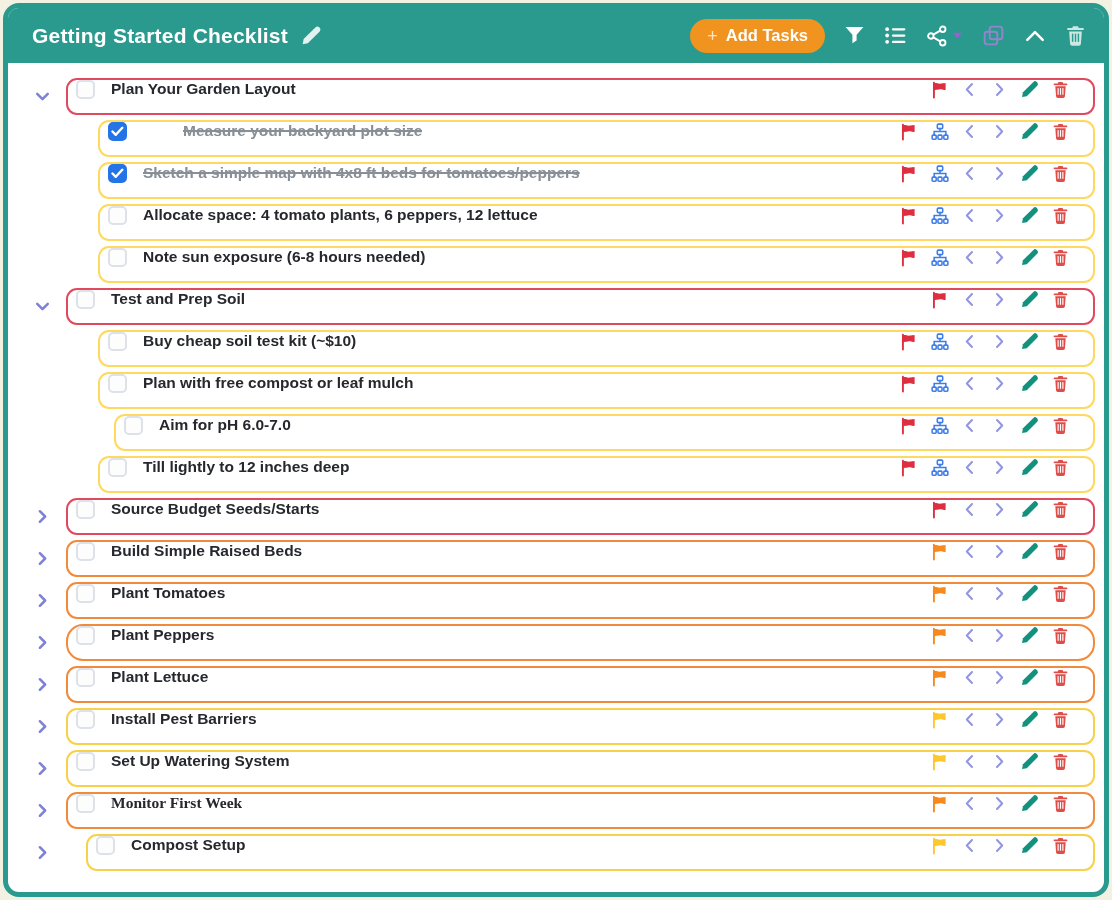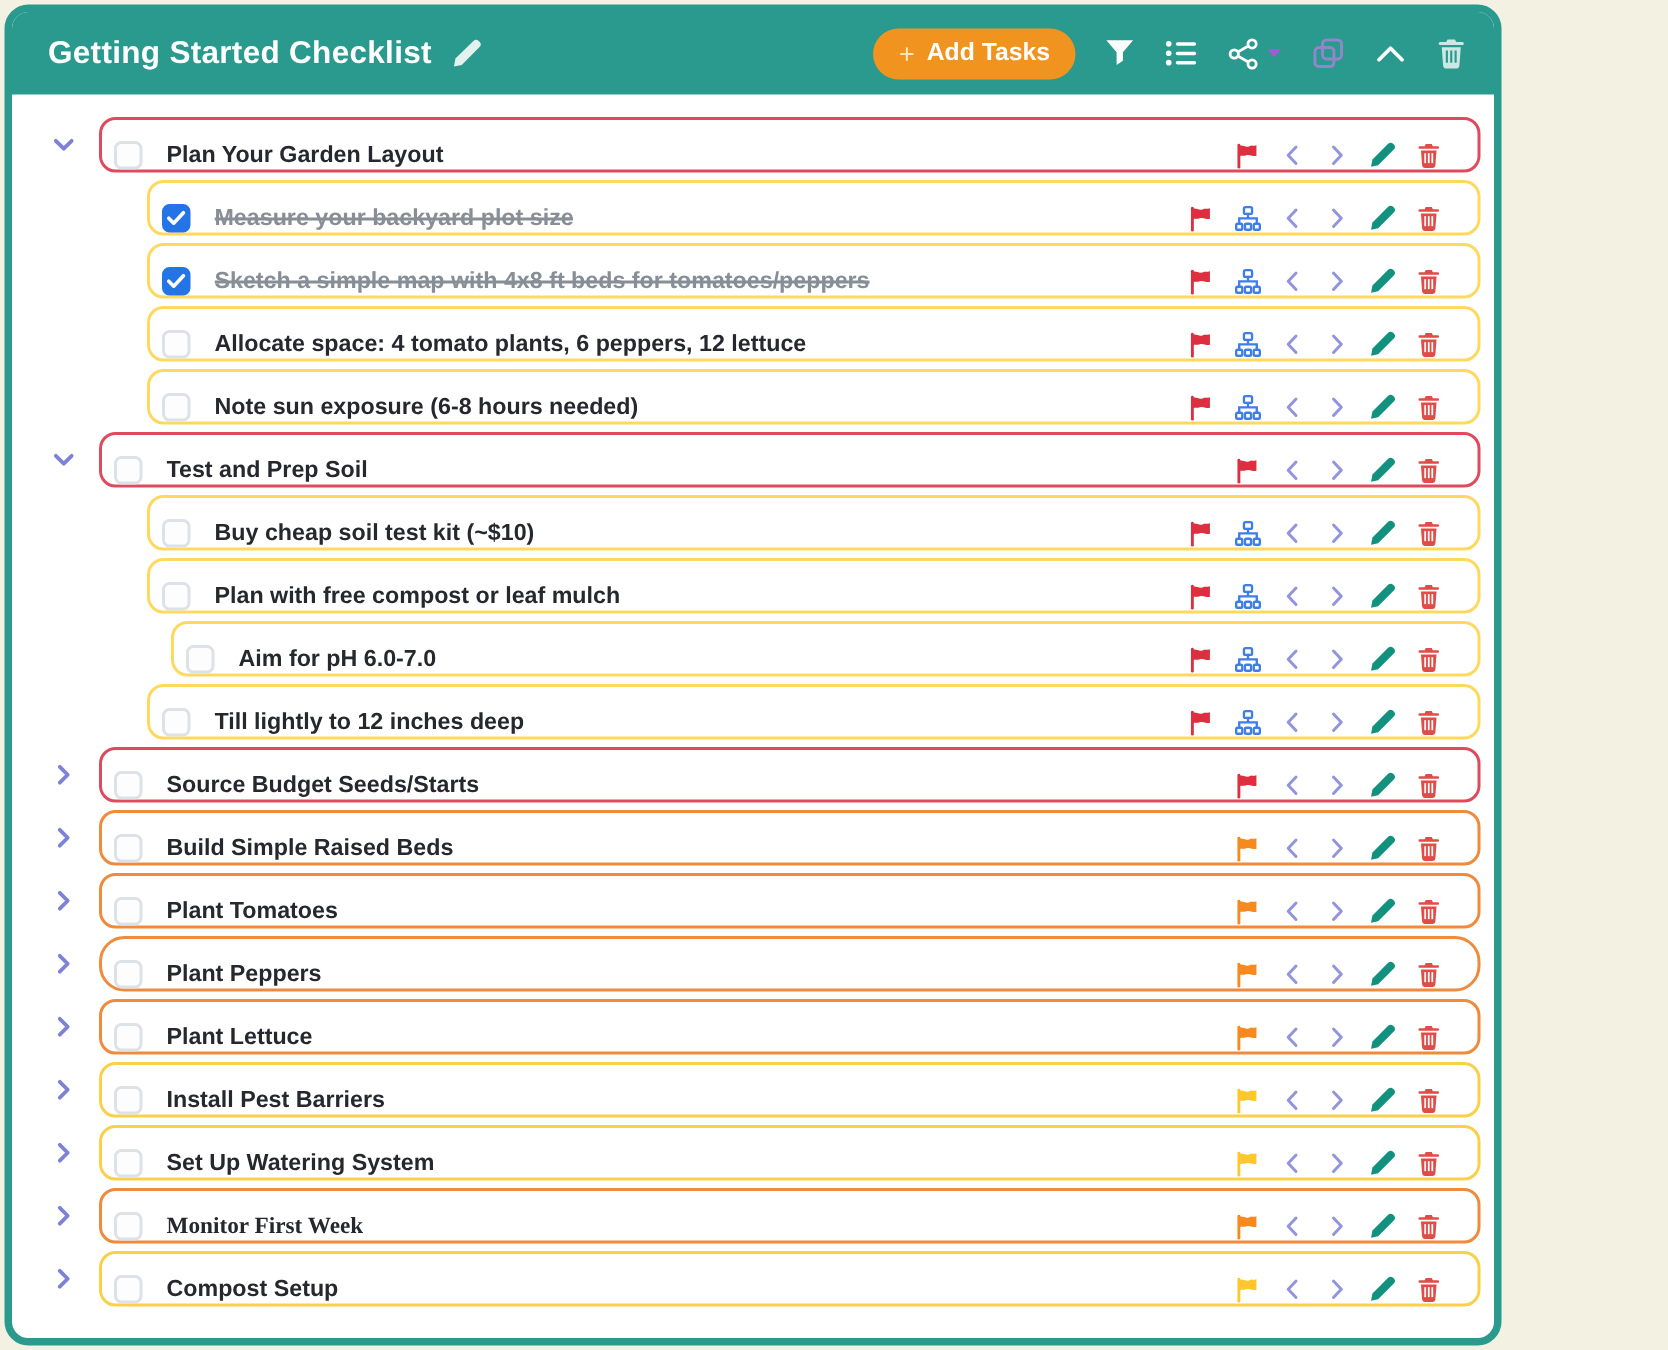--- a/index.html
+++ b/index.html
@@ -3,21 +3,21 @@
 <meta charset="utf-8">
 <style>
   html,body{margin:0;padding:0;}
   body{
     width:1112px;height:900px;position:relative;
     background:#f3f1e2;
     font-family:"Liberation Sans","DejaVu Sans",sans-serif;
     overflow:hidden;
   }
   .window{
-    position:absolute;left:3px;top:3px;width:998px;height:894px;
+    position:absolute;left:3px;top:3px;width:1106px;height:894px;
     box-sizing:border-box;border:5px solid #2a9a8e;border-radius:16px;
     background:#ffffff;overflow:hidden;
   }
   
   .topbar{
     background:#2a9a8e;height:55px;display:flex;align-items:center;
     justify-content:space-between;padding:0 18px 0 24px;
   }
   .title-wrap{display:flex;align-items:center;gap:12px;}
   .title-wrap h1{
@@ -40,21 +40,21 @@
   .expander{
     width:48px;flex:none;display:flex;align-items:center;justify-content:center;
     color:#7e82d6;cursor:pointer;
   }
   .expander svg{display:block;}
   .expander.right svg{transform:rotate(-90deg);}
   .row.level-1 .card{margin-left:32px;}
   .card{
     flex:1;height:37px;box-sizing:border-box;background:#ffffff;
     border:2px solid #be185d;border-radius:11px;
-    display:flex;align-items:flex-end;padding:0 24px 0 8px;min-width:0;
+    display:flex;align-items:flex-start;padding:0 24px 0 8px;min-width:0;
   }
   .cbx{
     width:19px;height:19px;flex:none;box-sizing:border-box;border-radius:5px;
     border:2px solid #dde1e8;background:#fdfdfe;margin-right:16px;
     display:flex;align-items:center;justify-content:center;cursor:pointer;
   }
   .cbx svg{display:none;}
   .cbx.checked{background:#2474e8;border-color:#2474e8;}
   .cbx.checked svg{display:block;}
   .label{
@@ -190,21 +190,21 @@
       </span>
     </div>
   </div>
 
   <div class="row level-1">
     <span class="expander" style="visibility: hidden;">
       <svg width="19" height="19" viewBox="0 0 18 18" fill="none" stroke="currentColor" stroke-width="2.4" stroke-linecap="round" stroke-linejoin="round">
         <path d="M4 6.5 9 11.5 14 6.5"></path>
       </svg>
     </span>
-    <div class="card" style="border-color: rgb(255, 217, 95);">
+    <div class="card" style="border-color: rgb(255, 217, 95); gap: 40px;">
       <span class="cbx checked">
         <svg width="13" height="11" viewBox="0 0 13 11" fill="none" stroke="#ffffff" stroke-width="2.4" stroke-linecap="round" stroke-linejoin="round">
           <path d="M1.5 5.5 4.8 8.8 11.3 1.8"></path>
         </svg>
       </span>
       <span class="label completed">Measure your backyard plot size</span>
       <span class="acts">
         <span class="act flag" style="color: rgb(222, 47, 64);">
           <svg width="18" height="18" viewBox="0 0 16 16">
             <path d="M2.6 1.6v13" stroke="currentColor" stroke-width="1.7" stroke-linecap="round"></path>
@@ -1057,21 +1057,21 @@
       </span>
     </div>
   </div>
 
   <div class="row level-0">
     <span class="expander right">
       <svg width="19" height="19" viewBox="0 0 18 18" fill="none" stroke="currentColor" stroke-width="2.4" stroke-linecap="round" stroke-linejoin="round">
         <path d="M4 6.5 9 11.5 14 6.5"></path>
       </svg>
     </span>
-    <div class="card" style="border-color: rgb(249, 208, 74);">
+    <div class="card" style="border-color: rgb(249, 208, 74); margin-left: 20px;">
       <span class="cbx">
         
       </span>
       <span class="label">Compost Setup</span>
       <span class="acts">
         <span class="act flag" style="color: rgb(255, 199, 46);">
           <svg width="18" height="18" viewBox="0 0 16 16">
             <path d="M2.6 1.6v13" stroke="currentColor" stroke-width="1.7" stroke-linecap="round"></path>
             <path d="M2.6 2.1c2-.9 3.9.9 5.9.2 1.5-.5 3-.1 4.5-.6v6.1c-2 .9-3.9-.9-5.9-.2-1.5.5-3 .1-4.5.6Z" fill="currentColor"></path>
           </svg>

